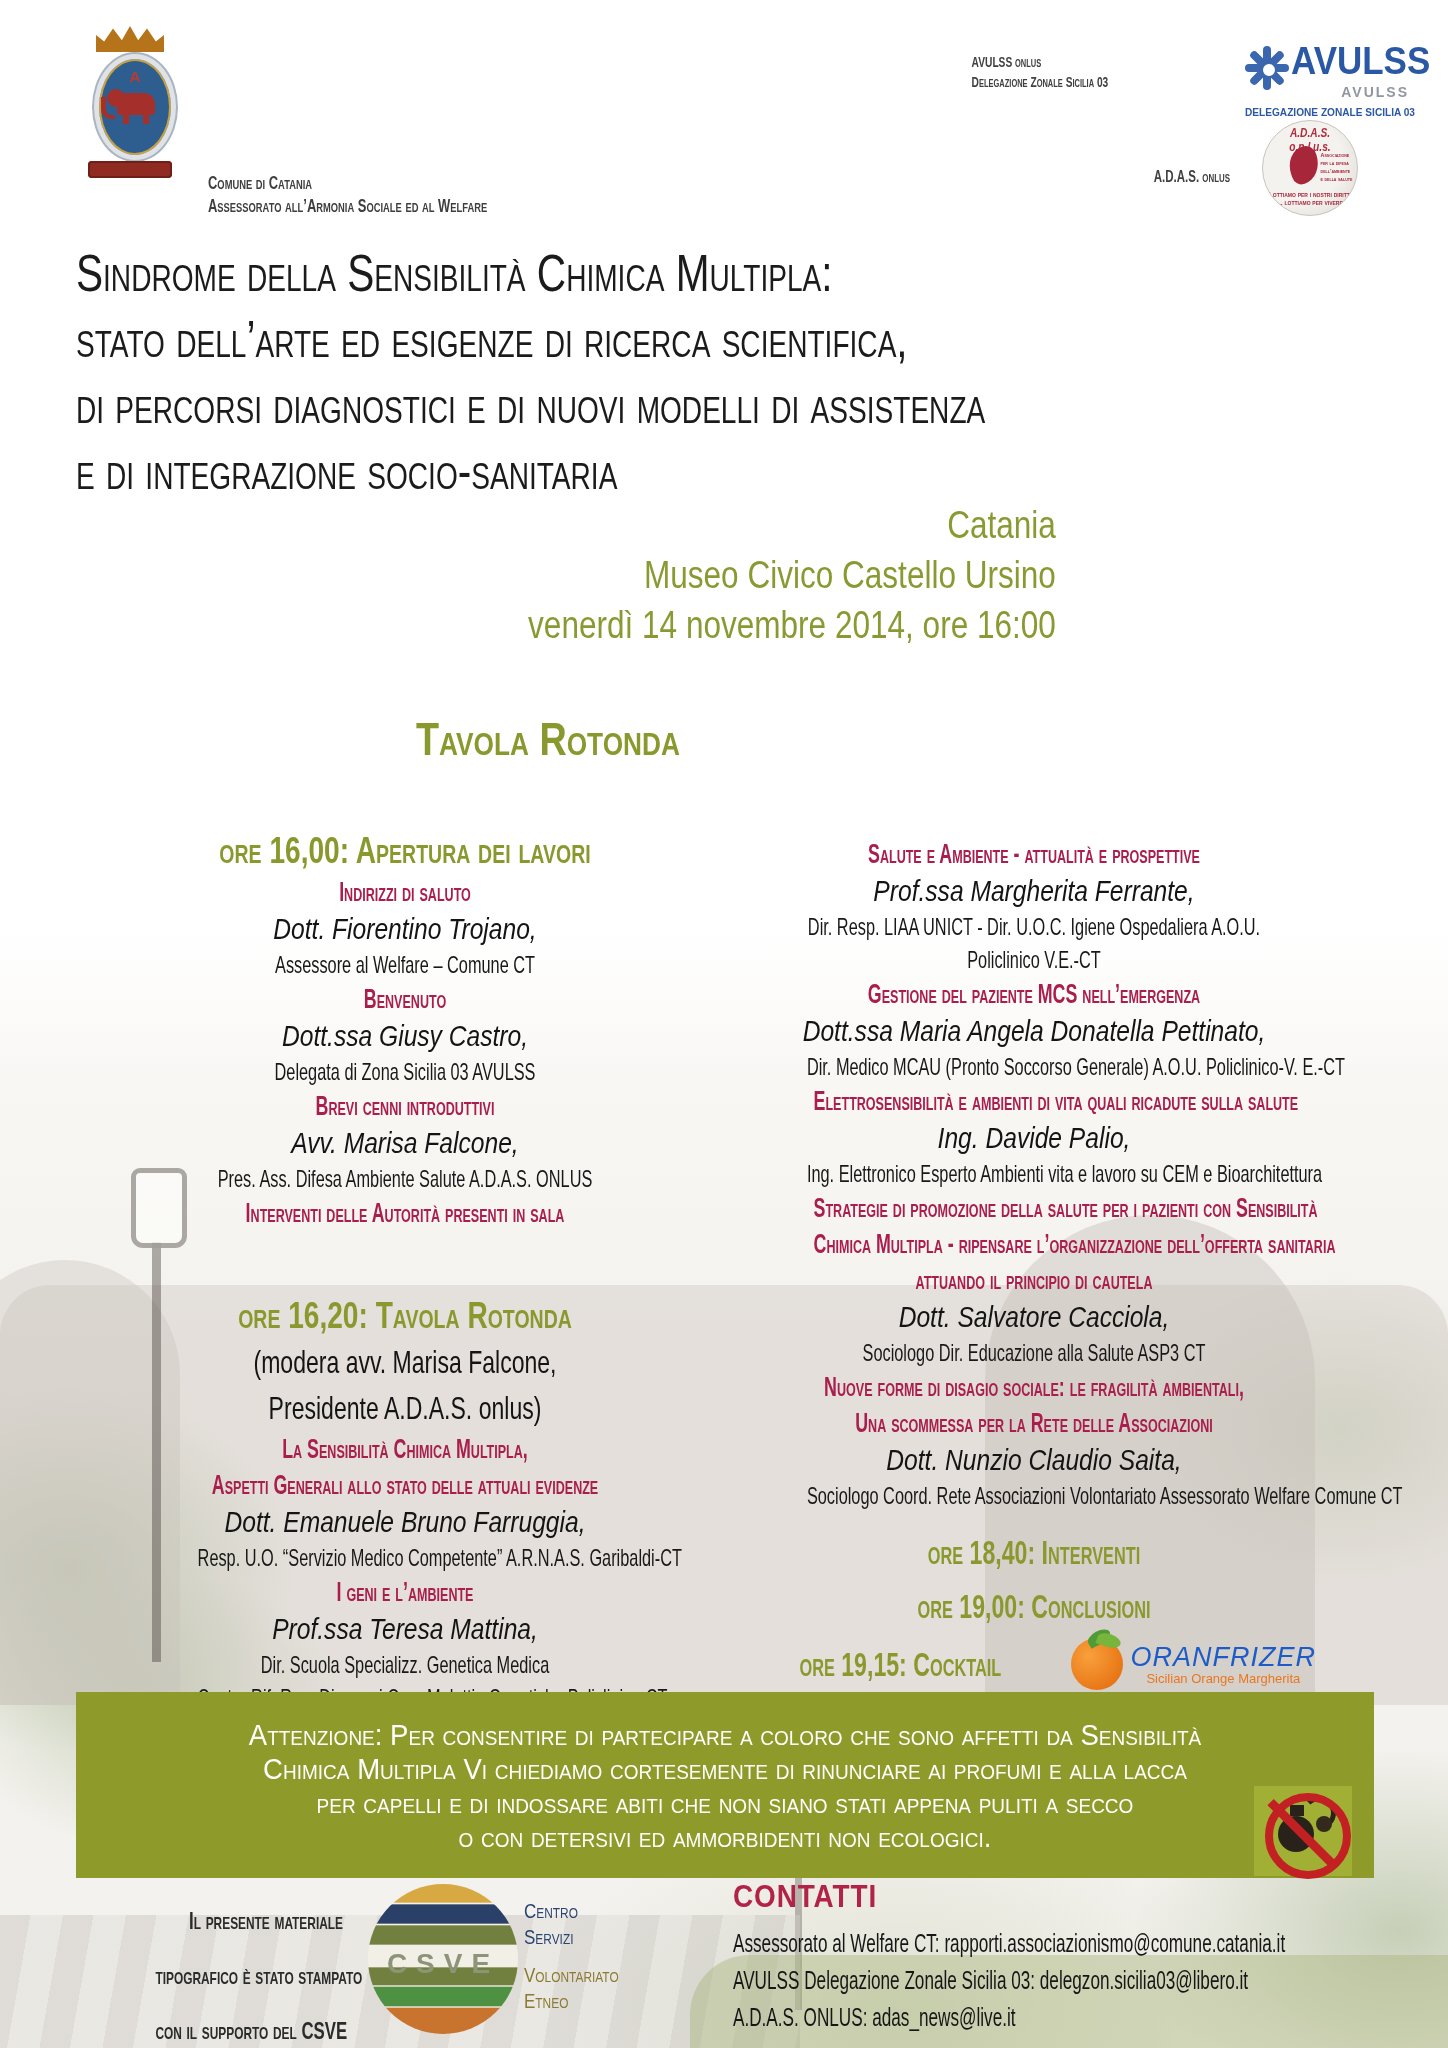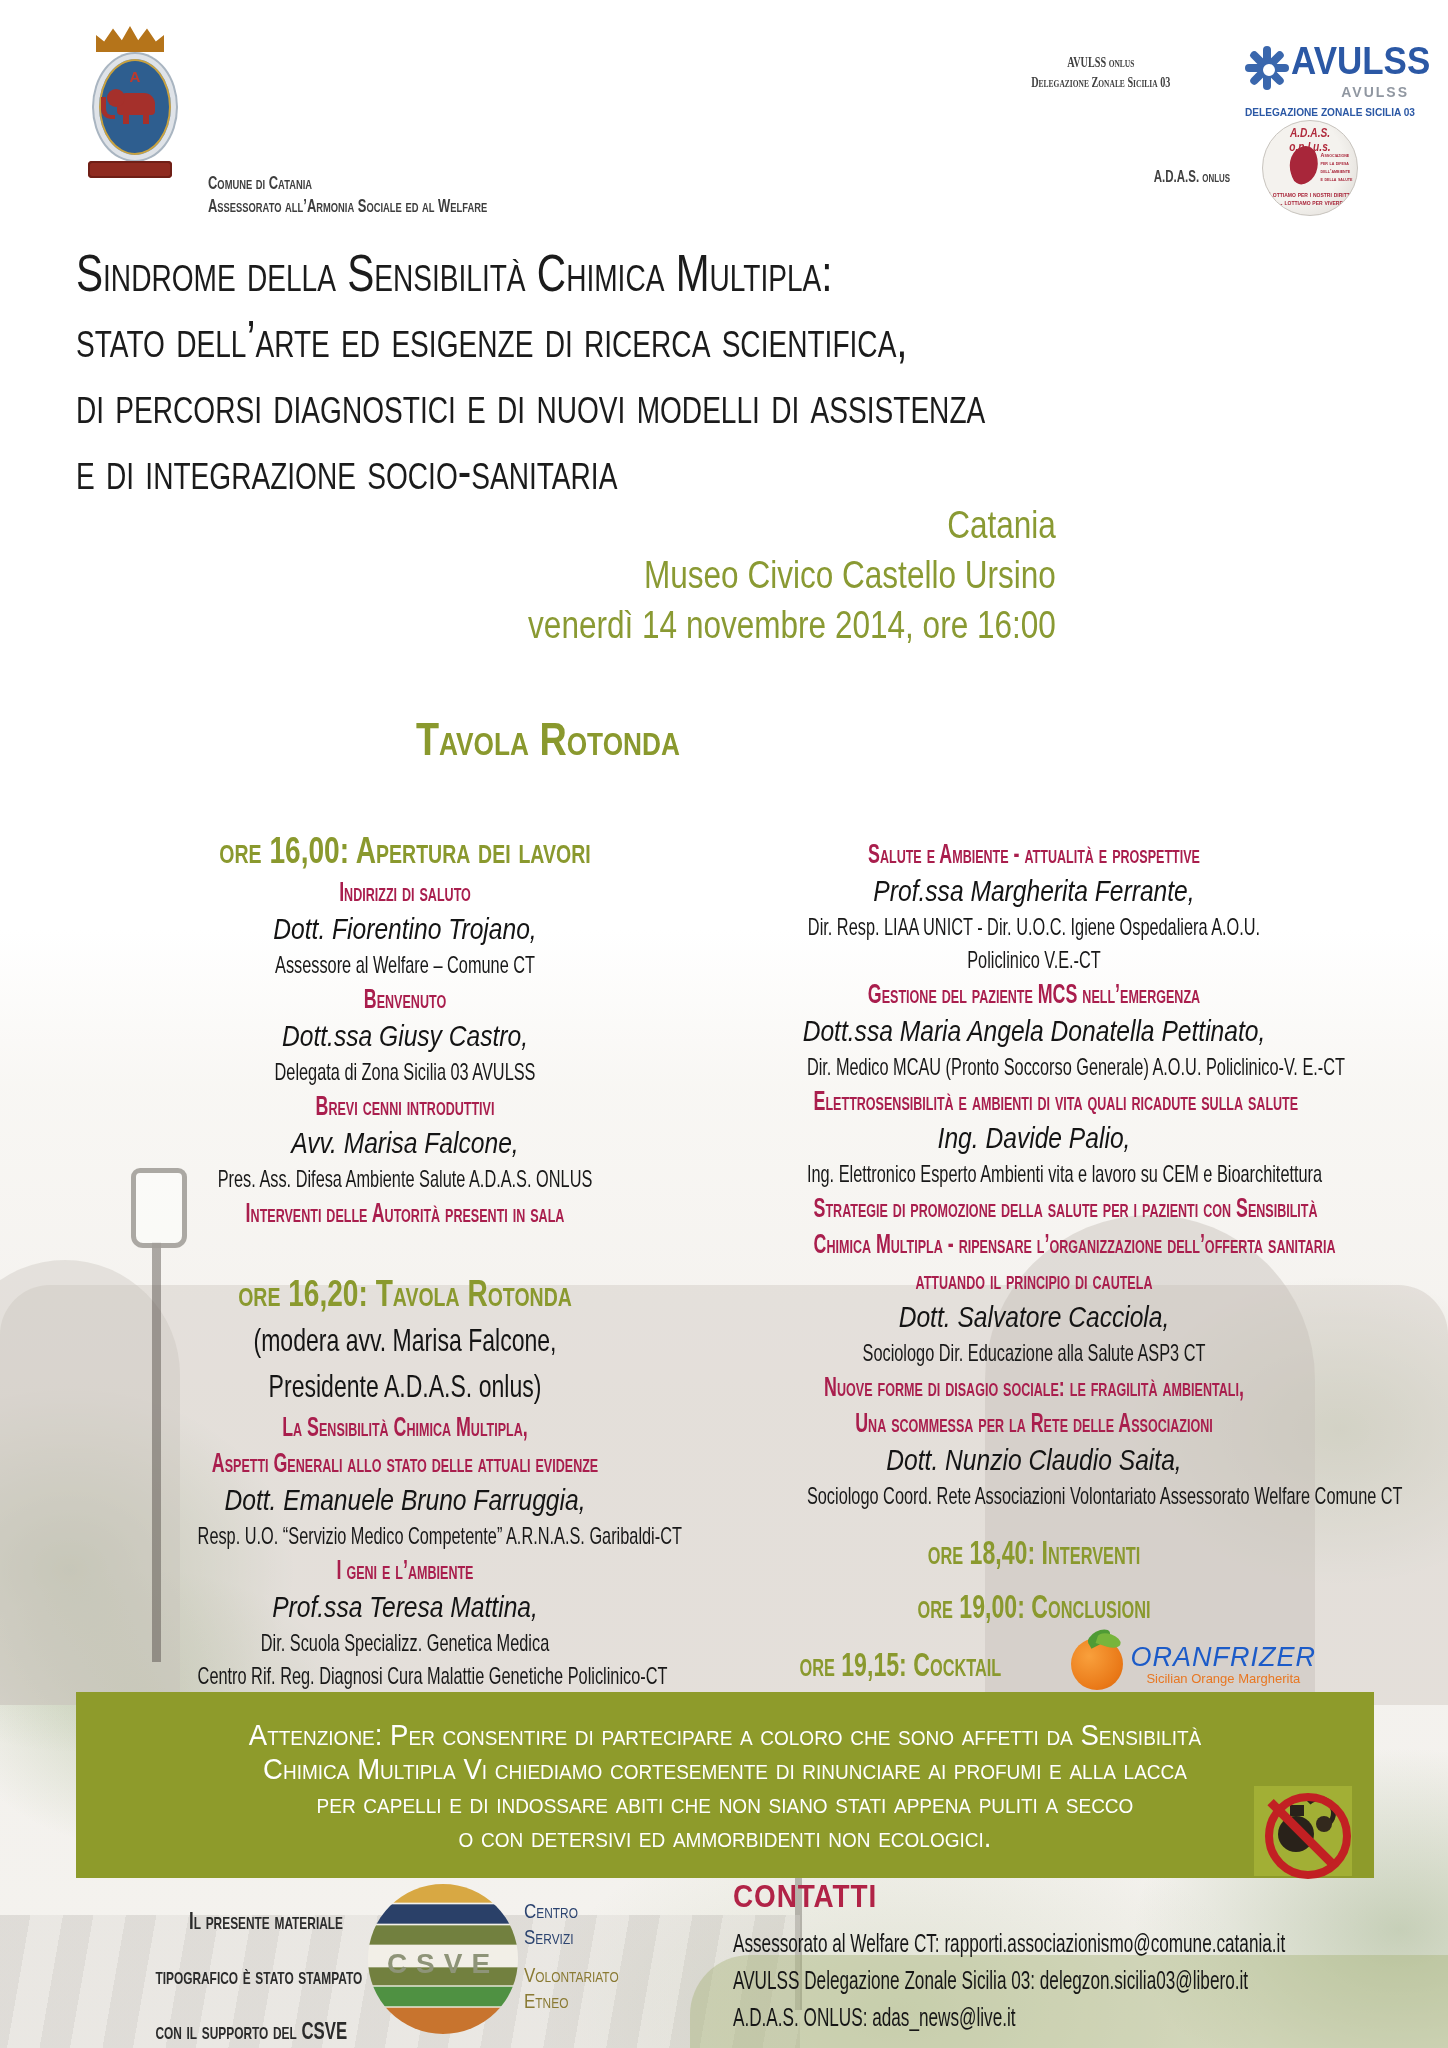--- a/index.html
+++ b/index.html
@@ -41,21 +41,21 @@
   .crest-a{position:absolute;top:9px;left:0;width:100%;text-align:center;color:#c0392b;font-size:15px;font-weight:bold;}
   .ele-body{position:absolute;left:18px;top:34px;width:38px;height:22px;background:#a5302b;border-radius:9px 11px 4px 4px;}
   .ele-head{position:absolute;left:8px;top:30px;width:18px;height:18px;background:#a5302b;border-radius:50%;}
   .ele-trunk{position:absolute;left:2px;top:38px;width:9px;height:18px;border-left:5px solid #a5302b;border-bottom:4px solid #a5302b;border-radius:0 0 0 10px;}
   .ele-leg1{position:absolute;left:24px;top:54px;width:6px;height:11px;background:#a5302b;}
   .ele-leg2{position:absolute;left:44px;top:54px;width:6px;height:11px;background:#a5302b;}
   .crest-scroll{position:absolute;left:8px;bottom:0;width:84px;height:17px;background:#8f2b20;border-radius:4px;box-shadow:inset 0 0 0 2px #6f1f16;}
   .org-text{left:208px;top:172px;}
   .org-line{font-size:18px;font-weight:bold;color:#3e3e3e;line-height:23px;transform:scaleX(.72);transform-origin:left center;white-space:nowrap;}
 
-  .av-label{left:850px;top:52px;width:380px;text-align:center;font-family:Liberation Serif, serif;}
+  .av-label{left:850px;top:52px;width:380px;text-align:left;}
   .av-label-line{font-size:15px;font-weight:bold;color:#404040;line-height:20px;transform:scaleX(.68);transform-origin:right center;white-space:nowrap;}
   .av-logo{left:1245px;top:40px;width:170px;height:106px;}
   .av-flower{position:absolute;left:0;top:6px;width:44px;height:44px;}
   .av-petal{position:absolute;left:18px;top:0;width:8px;height:44px;background:#3a67ad;border-radius:4px;}
   .av-petal.p2{transform:rotate(45deg);} .av-petal.p3{transform:rotate(90deg);} .av-petal.p4{transform:rotate(135deg);}
   .av-core{position:absolute;left:16px;top:16px;width:12px;height:12px;background:#fff;border:2px solid #3a67ad;border-radius:50%;}
   .av-name{position:absolute;left:46px;top:0;font-size:38px;font-weight:bold;color:#2b58a5;letter-spacing:0;transform:scaleX(.92);transform-origin:left center;}
   .av-sub{position:absolute;right:6px;top:44px;font-size:14px;font-weight:bold;color:#9097a1;letter-spacing:2px;}
   .av-caption{position:absolute;left:0;top:66px;width:100%;font-size:11px;font-weight:bold;color:#2b58a5;white-space:nowrap;transform:scaleX(.92);transform-origin:left center;}
 
@@ -78,21 +78,21 @@
   .section-head-inner{font-size:46px;font-weight:bold;color:#8a992e;font-variant:small-caps;transform:scaleX(.82);transform-origin:center;white-space:nowrap;}
 
   
   .col-left{left:100px;top:828px;width:610px;text-align:center;}
   .col-right{left:700px;top:836px;width:668px;text-align:center;}
   .time-h{font-size:36px;font-weight:bold;color:#8a992e;line-height:46px;font-variant:small-caps;transform:scaleX(.78);transform-origin:center;white-space:nowrap;}
   .topic{font-size:27px;font-weight:bold;color:#a91e4d;line-height:36px;font-variant:small-caps;transform:scaleX(.66);transform-origin:center;white-space:nowrap;}
   .speaker{font-size:30px;font-style:italic;color:#141414;line-height:38px;transform:scaleX(.82);transform-origin:center;white-space:nowrap;}
   .affil{font-size:24px;color:#181818;line-height:33px;transform:scaleX(.68);transform-origin:center;white-space:nowrap;}
   .note{font-size:32px;color:#141414;line-height:46px;transform:scaleX(.72);transform-origin:center;white-space:nowrap;}
-  .session2{margin-top:40px;}
+  .session2{margin-top:62px;}
   .sched{margin-top:18px;}
   .sched-item{font-size:34px;font-weight:bold;color:#8a992e;line-height:44px;font-variant:small-caps;transform:scaleX(.68);transform-origin:center;white-space:nowrap;margin-bottom:10px;}
   .sched-row{display:flex;justify-content:center;align-items:center;gap:22px;margin-bottom:0;}
   .orf{display:flex;align-items:center;gap:8px;transform:scaleX(1);}
   .orf-fruit{position:relative;width:52px;height:52px;border-radius:50%;background:radial-gradient(circle at 35% 35%, #f9a03c, #e97817 70%, #d2660e);}
   .orf-leaf{position:absolute;width:24px;height:13px;background:#4f9b35;border-radius:50% 50% 50% 0;top:-7px;left:16px;transform:rotate(-28deg);}
   .orf-leaf.l2{background:#77b53c;transform:rotate(18deg);left:26px;top:-4px;}
   .orf-name{font-size:27px;font-weight:normal;font-style:italic;color:#1c5bc8;letter-spacing:1px;line-height:28px;}
   .orf-tag{font-size:13px;color:#e87722;line-height:15px;}
 

